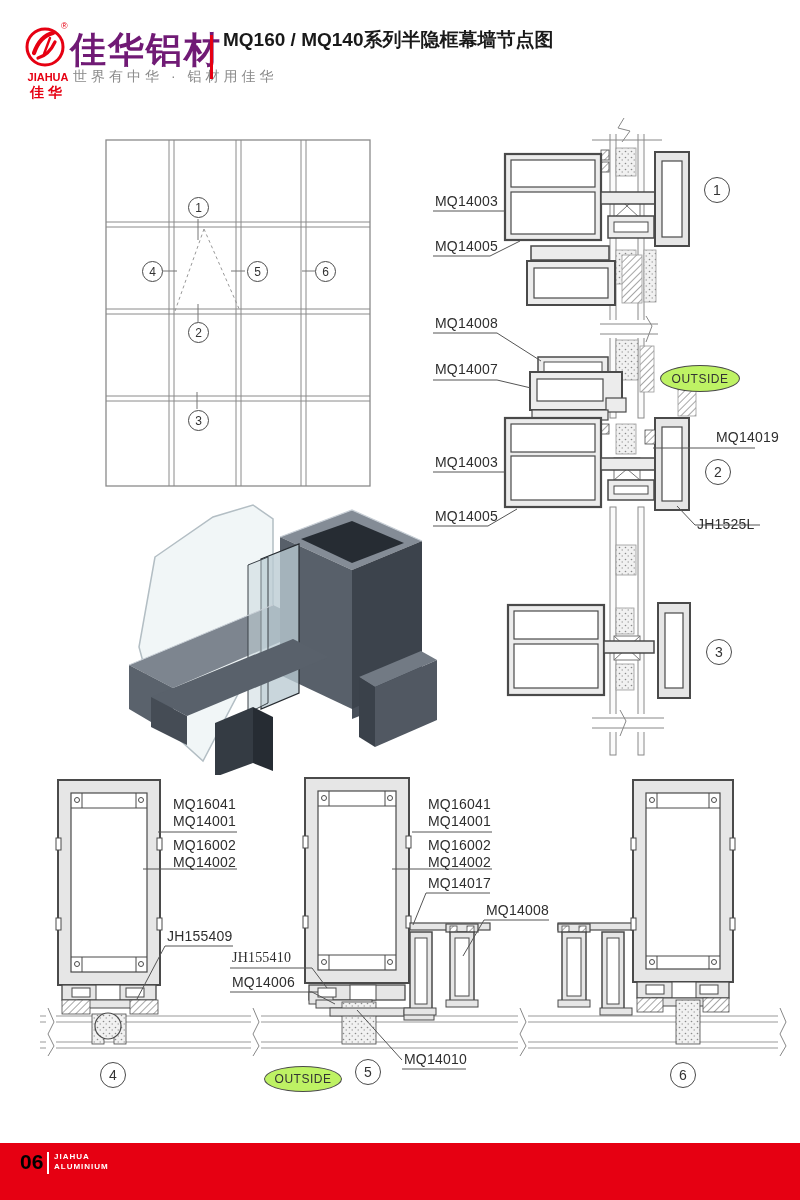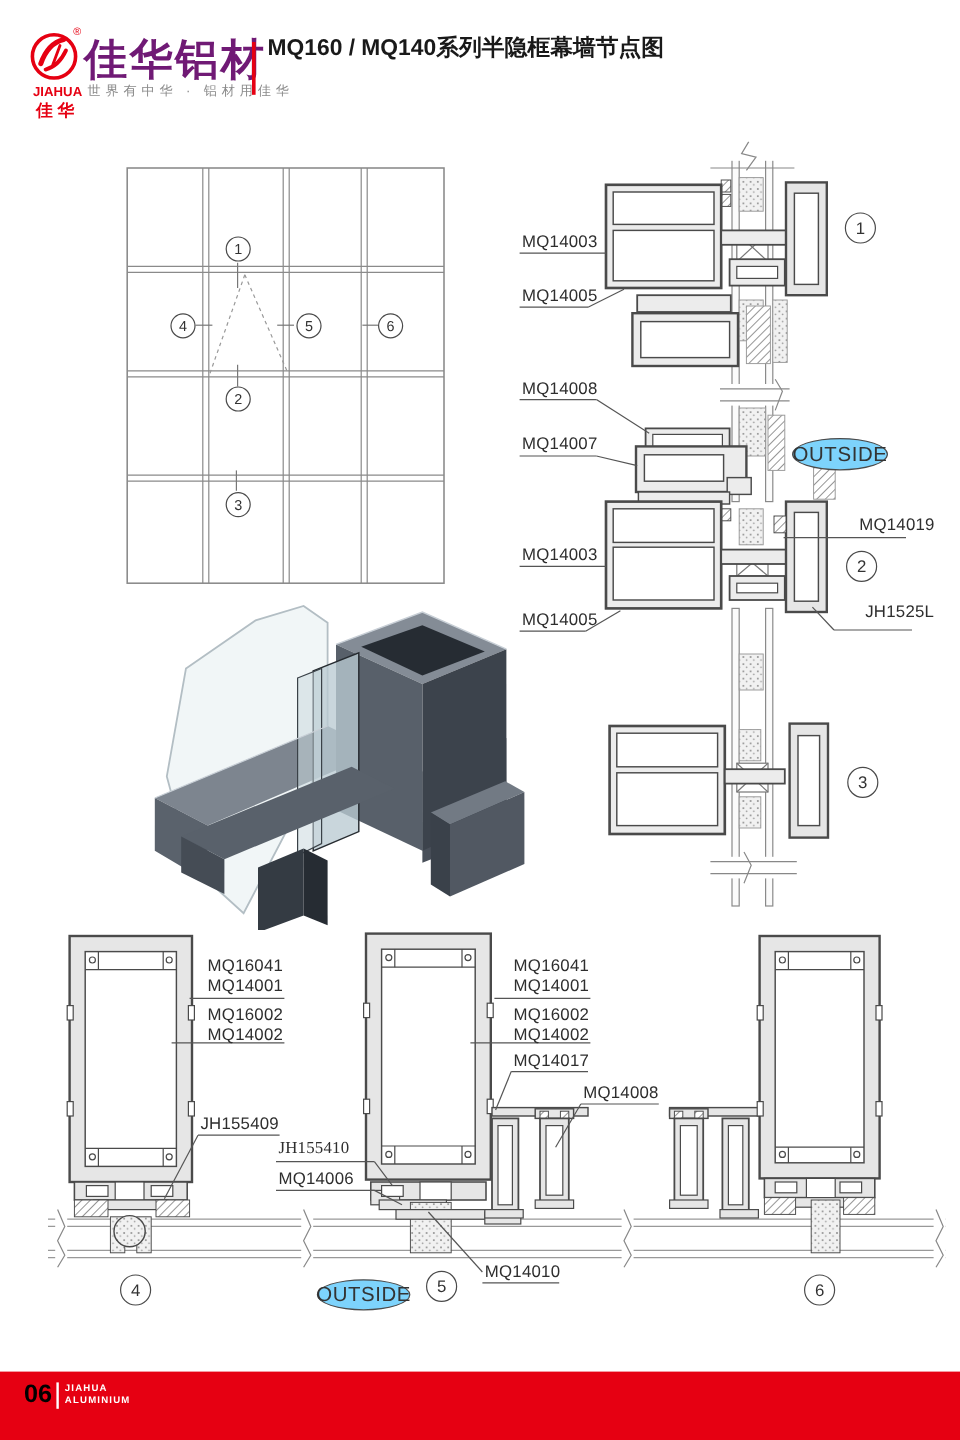--- a/index.html
+++ b/index.html
@@ -3,26 +3,26 @@
 <meta charset="utf-8">
 <style>
   html,body{margin:0;padding:0;background:#fff;}
   .page{position:relative;width:800px;height:1200px;background:#fff;overflow:hidden;
         font-family:"Liberation Sans",sans-serif;}
   .abs{position:absolute;}
   .lbl{position:absolute;font-size:14px;color:#2e2e2e;white-space:nowrap;letter-spacing:.2px;}
   .co{position:absolute;width:26px;height:26px;border:1.4px solid #4a4a4a;border-radius:50%;
       background:#fff;font-size:14px;color:#333;display:flex;align-items:center;justify-content:center;box-sizing:border-box;}
   .co-sm{width:21px;height:21px;font-size:12px;}
-  .oval{position:absolute;border:1.5px solid #4a4a4a;border-radius:50%;background:#7dd3fc;
-        display:flex;align-items:center;justify-content:center;font-size:17px;color:#333;
+  .oval{position:absolute;border:1.5px solid #4a4a4a;border-radius:50%;background:#bef264;
+        display:flex;align-items:center;justify-content:center;font-size:12px;color:#333;
         letter-spacing:.5px;box-sizing:border-box;}
   
   .brand-title{position:absolute;left:70px;top:26px;font-size:36px;font-weight:700;color:#701a75;letter-spacing:2px;}
-  .brand-slogan{position:absolute;left:73px;top:68px;font-size:11px;color:#8a8a8a;letter-spacing:4px;}
+  .brand-slogan{position:absolute;left:73px;top:68px;font-size:14px;color:#8a8a8a;letter-spacing:4px;}
   .logo-en{position:absolute;left:20px;top:71px;width:56px;text-align:center;font-size:11px;font-weight:700;color:#e60012;}
   .logo-cn{position:absolute;left:20px;top:84px;width:56px;text-align:center;font-size:14px;font-weight:700;color:#e60012;letter-spacing:4px;}
   .reg{position:absolute;left:61px;top:21px;font-size:9px;color:#e60012;}
   .red-divider{position:absolute;left:210px;top:35px;width:3px;height:44px;background:#e60012;}
   .page-title{position:absolute;left:223px;top:27px;font-size:19px;font-weight:700;color:#191919;}
   .page-subtitle{position:absolute;left:224px;top:61px;font-size:12px;color:#3a3a3a;letter-spacing:.6px;word-spacing:3px;}
   
   .footer{position:absolute;left:0;top:1143px;width:800px;height:57px;background:#e60012;}
   .footer .num{position:absolute;left:20px;top:7px;font-size:21px;font-weight:700;color:#000000;}
   .footer .div{position:absolute;left:47px;top:9px;width:2px;height:22px;background:#fff;}
@@ -222,21 +222,21 @@
     </g>
   </svg>
 
   <span class="lbl" style="left:435px;top:193px;">MQ14003</span>
   <span class="lbl" style="left:435px;top:238px;">MQ14005</span>
   <span class="lbl" style="left:435px;top:315px;">MQ14008</span>
   <span class="lbl" style="left:435px;top:361px;">MQ14007</span>
   <span class="lbl" style="left:435px;top:454px;">MQ14003</span>
   <span class="lbl" style="left:435px;top:508px;">MQ14005</span>
   <span class="lbl" style="left:716px;top:429px;">MQ14019</span>
-  <span class="lbl" style="left:697px;top:501px;margin-left:24px;">JH1525L</span>
+  <span class="lbl" style="left:697px;top:516px;">JH1525L</span>
 
   <div class="oval" style="left:660px;top:365px;width:80px;height:27px;">
     <span>OUTSIDE</span>
   </div>
   <div class="co" style="left:704px;top:177px;">
       <span>1</span>
     </div>
   <div class="co" style="left:705px;top:459px;">
       <span>2</span>
     </div>

